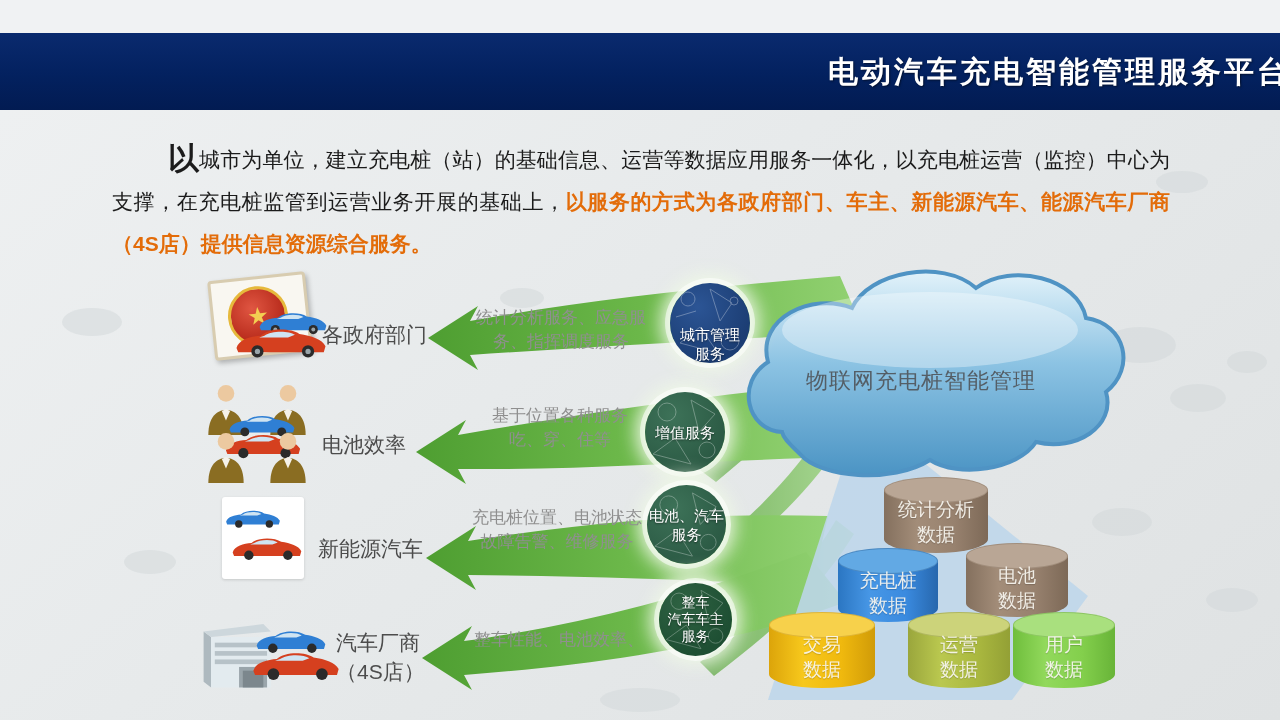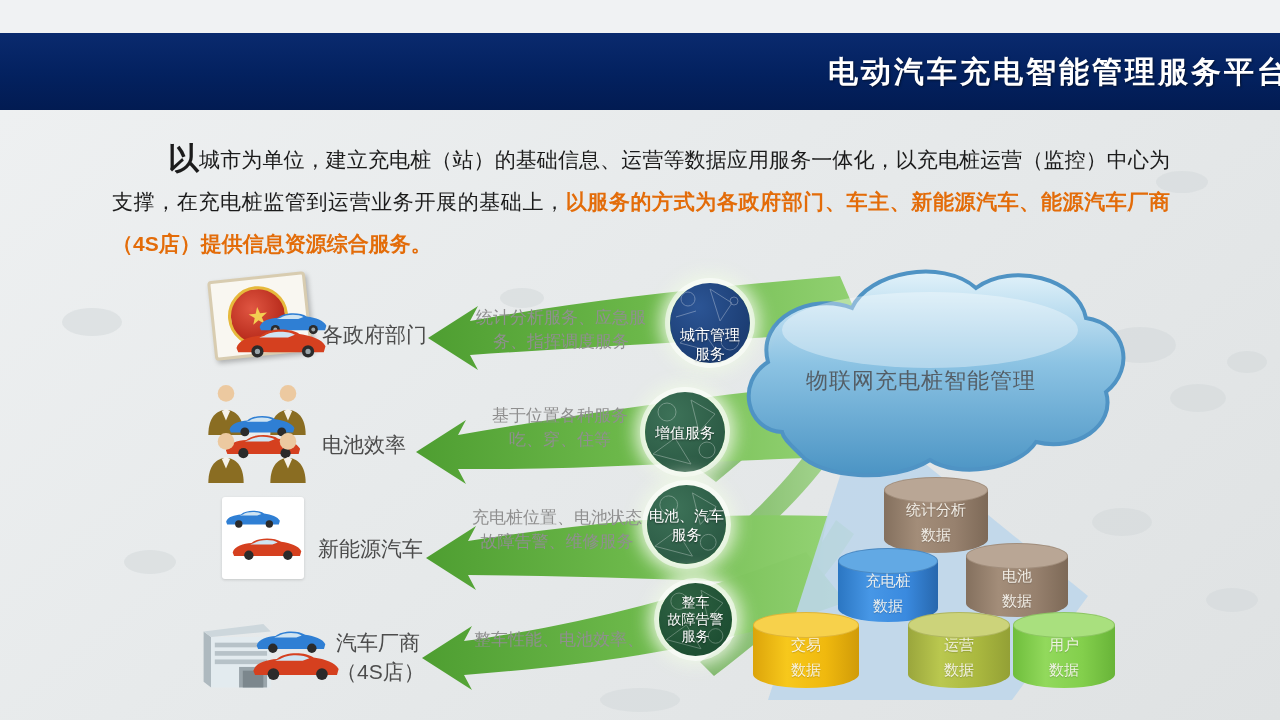--- a/index.html
+++ b/index.html
@@ -46,26 +46,26 @@
   .st1{left:452px;top:306px;width:218px;}
   .st2{left:455px;top:404px;width:210px;}
   .st3{left:438px;top:506px;width:238px;}
   .st4{left:436px;top:628px;width:246px;}
   .stext span{display:block;}
   
   .cyl{position:absolute;z-index:5;}
   .cyl .top{position:absolute;left:0;right:0;top:0;height:26px;border-radius:50%;}
   .cyl .body{position:absolute;left:0;right:0;top:13px;bottom:0;border-radius:0 0 50% 50%/0 0 14px 14px;}
   .cyl .lbl{position:absolute;left:0;right:0;top:20px;z-index:2;text-align:center;
-    font-size:15px;line-height:25px;color:rgba(250,247,241,.92);text-shadow:0 1px 1px rgba(0,0,0,.18);}
+    font-size:19px;line-height:25px;color:rgba(250,247,241,.92);text-shadow:0 1px 1px rgba(0,0,0,.18);}
   .cyl .lbl span{display:block;}
   .cy-stats{left:884px;top:477px;width:104px;height:76px;}
   .cy-charge{left:838px;top:548px;width:100px;height:74px;}
   .cy-batt{left:966px;top:543px;width:102px;height:74px;}
-  .cy-trade{left:753px;top:612px;width:106px;height:76px;}
+  .cy-trade{left:769px;top:612px;width:106px;height:76px;}
   .cy-ops{left:908px;top:612px;width:102px;height:76px;}
   .cy-user{left:1013px;top:612px;width:102px;height:76px;}
   .brown .top{background:#b9a695;box-shadow:inset 0 0 0 1px rgba(90,70,50,.25);}
   .brown .body{background:linear-gradient(90deg,#84705e,#a38d79 32%,#97816e 68%,#7d6957);}
   .blue .top{background:#62a9e4;box-shadow:inset 0 0 0 1px rgba(20,60,110,.3);}
   .blue .body{background:linear-gradient(90deg,#2b76c2,#4797e6 32%,#3a8adf 68%,#2767ad);}
   .gold .top{background:#f7d14b;box-shadow:inset 0 0 0 1px rgba(150,100,0,.25);}
   .gold .body{background:linear-gradient(90deg,#dca40a,#f7c81c 32%,#f0b90e 68%,#d09b08);}
   .olive .top{background:#ccd37a;box-shadow:inset 0 0 0 1px rgba(90,100,20,.25);}
   .olive .body{background:linear-gradient(90deg,#9aa63c,#bac84f 32%,#aab83f 68%,#93a035);}
@@ -207,21 +207,21 @@
     <svg class="doodle" viewBox="0 0 80 80">
         <g fill="none" stroke="#fff" stroke-width="1">
           <circle cx="22" cy="20" r="9"></circle>
           <polygon points="46,8 70,22 54,40"></polygon>
           <path d="M8 62 L30 46 L46 72 Z"></path>
           <circle cx="62" cy="58" r="8"></circle>
         </g>
       </svg>
     <div class="ntext">
         <span>整车</span>
-        <span>故障告警</span>
+        <span>汽车车主</span>
         <span>服务</span>
       </div>
   </div>
 
   <div class="sicon ic-gov">
     <div class="gov-card">
       <div class="gov-seal">
           <span class="gov-star">★</span>
         </div>
     </div>

